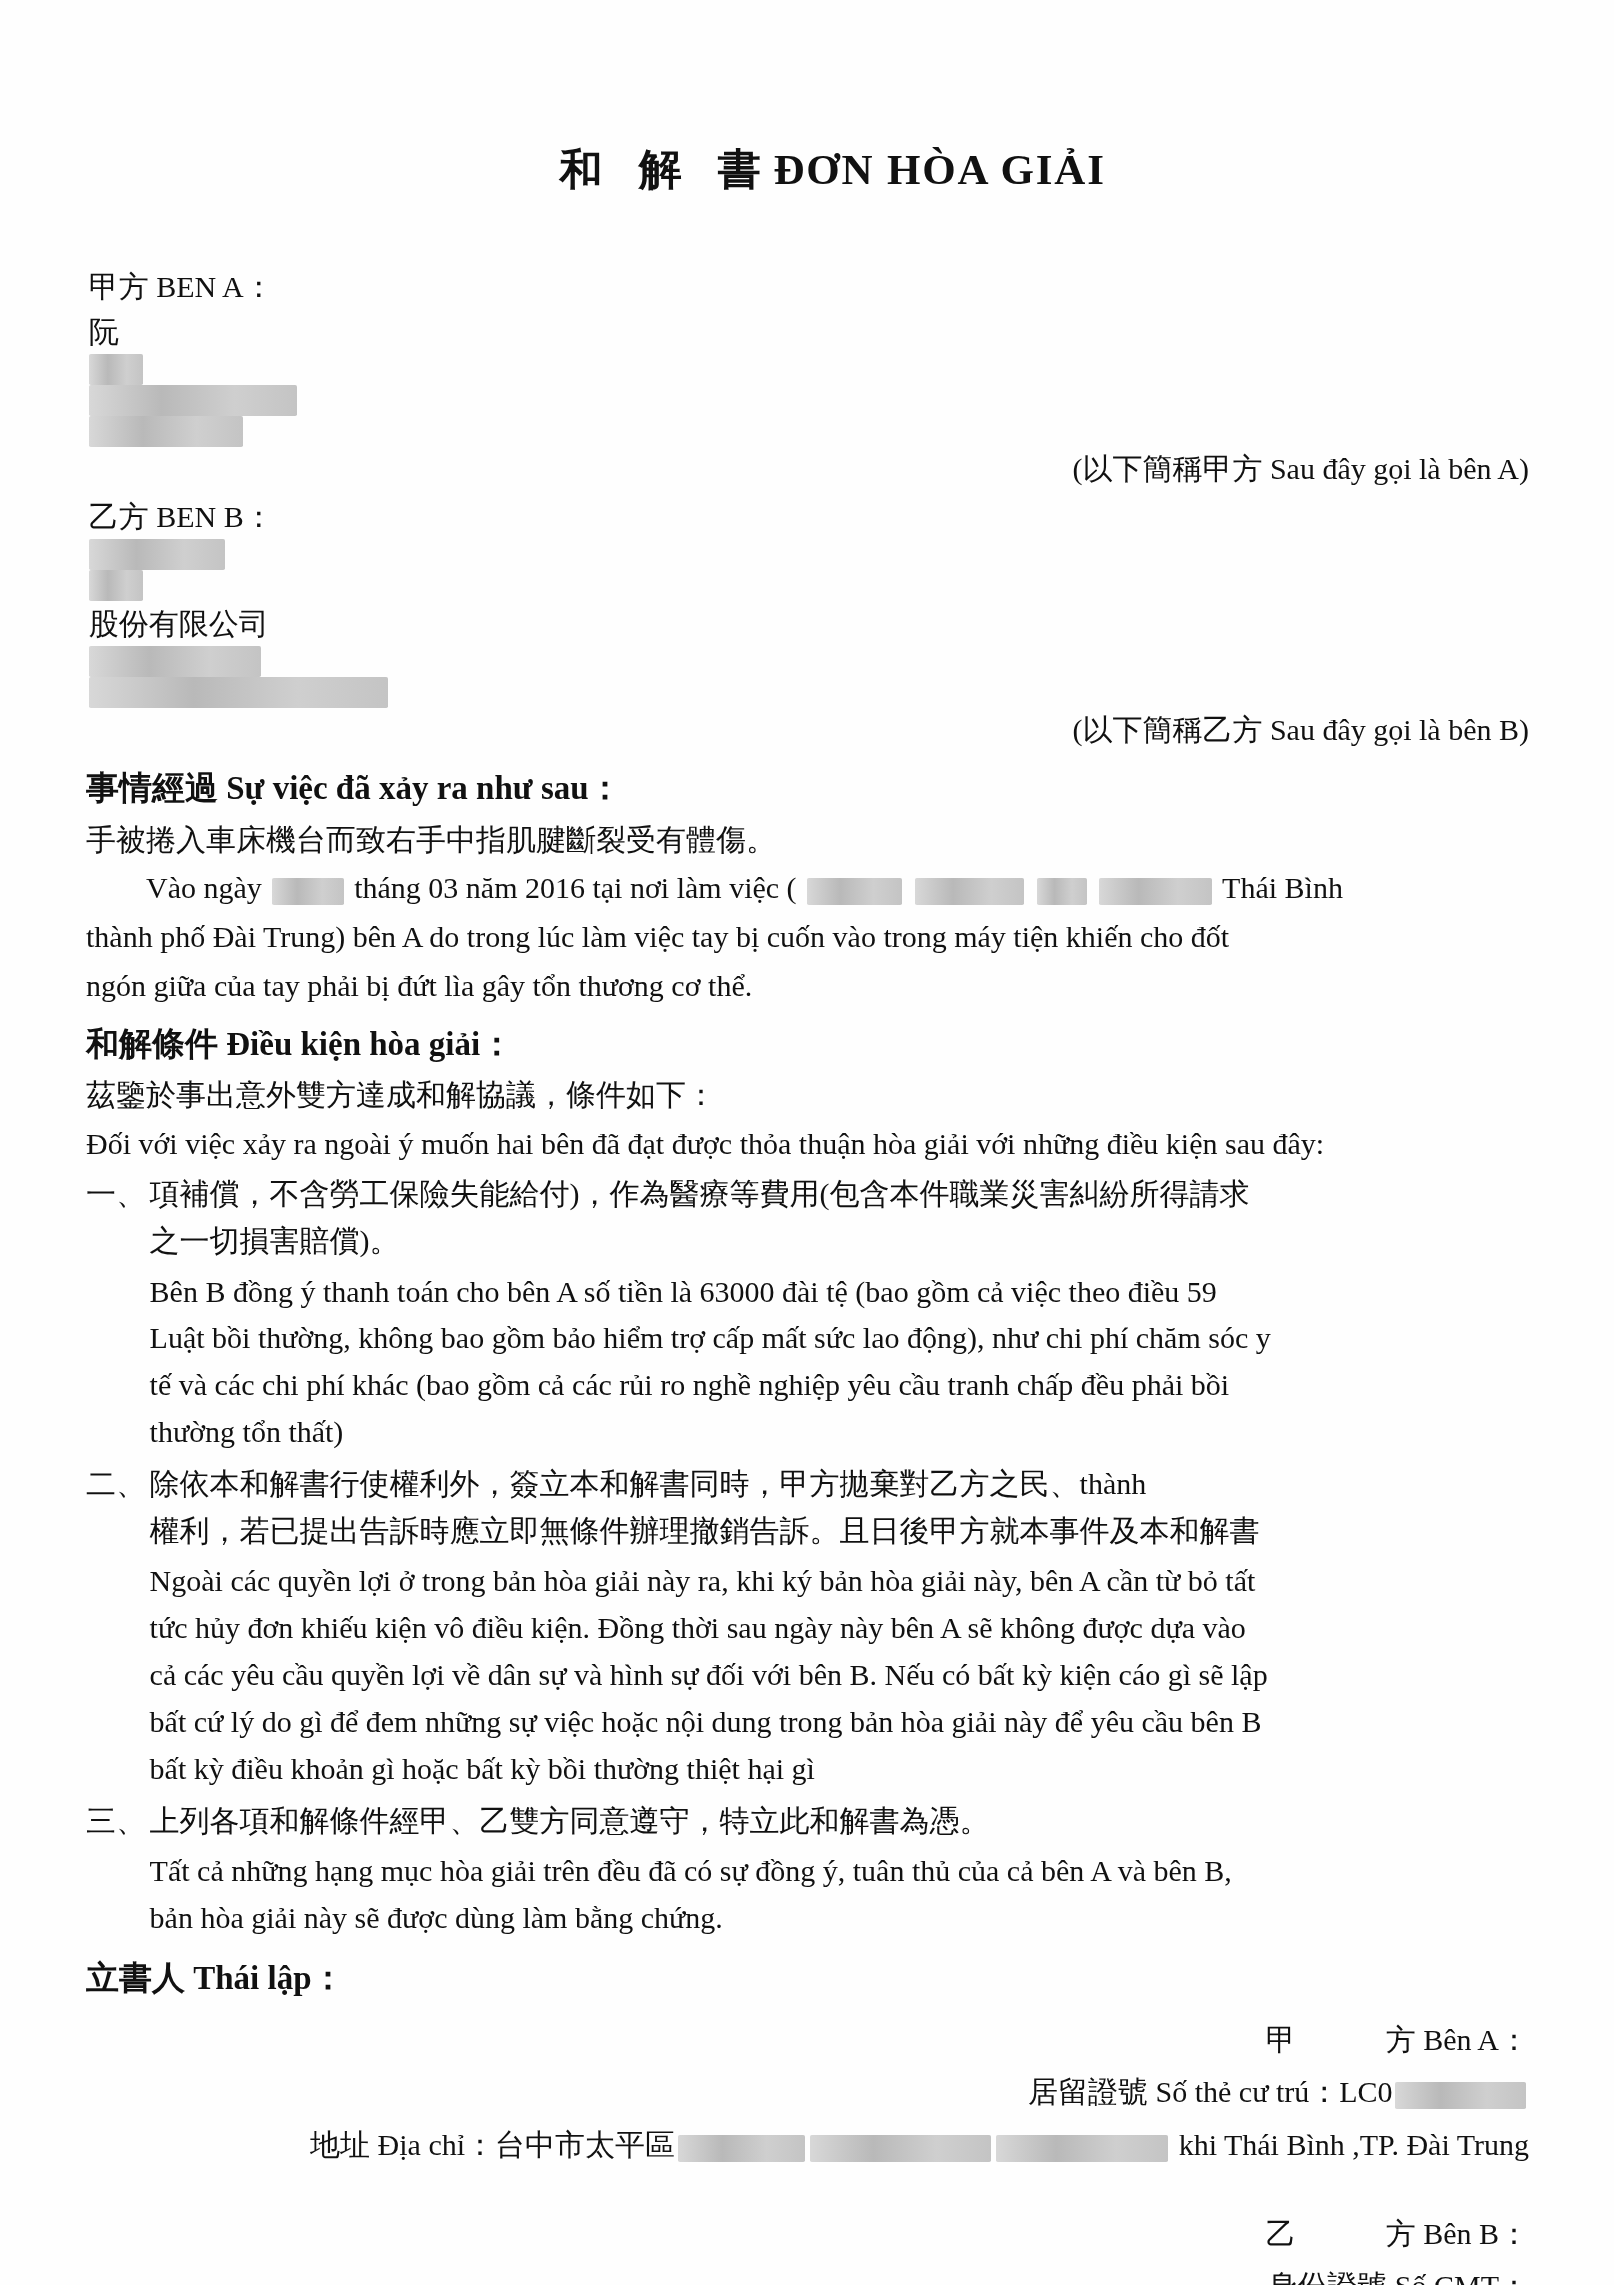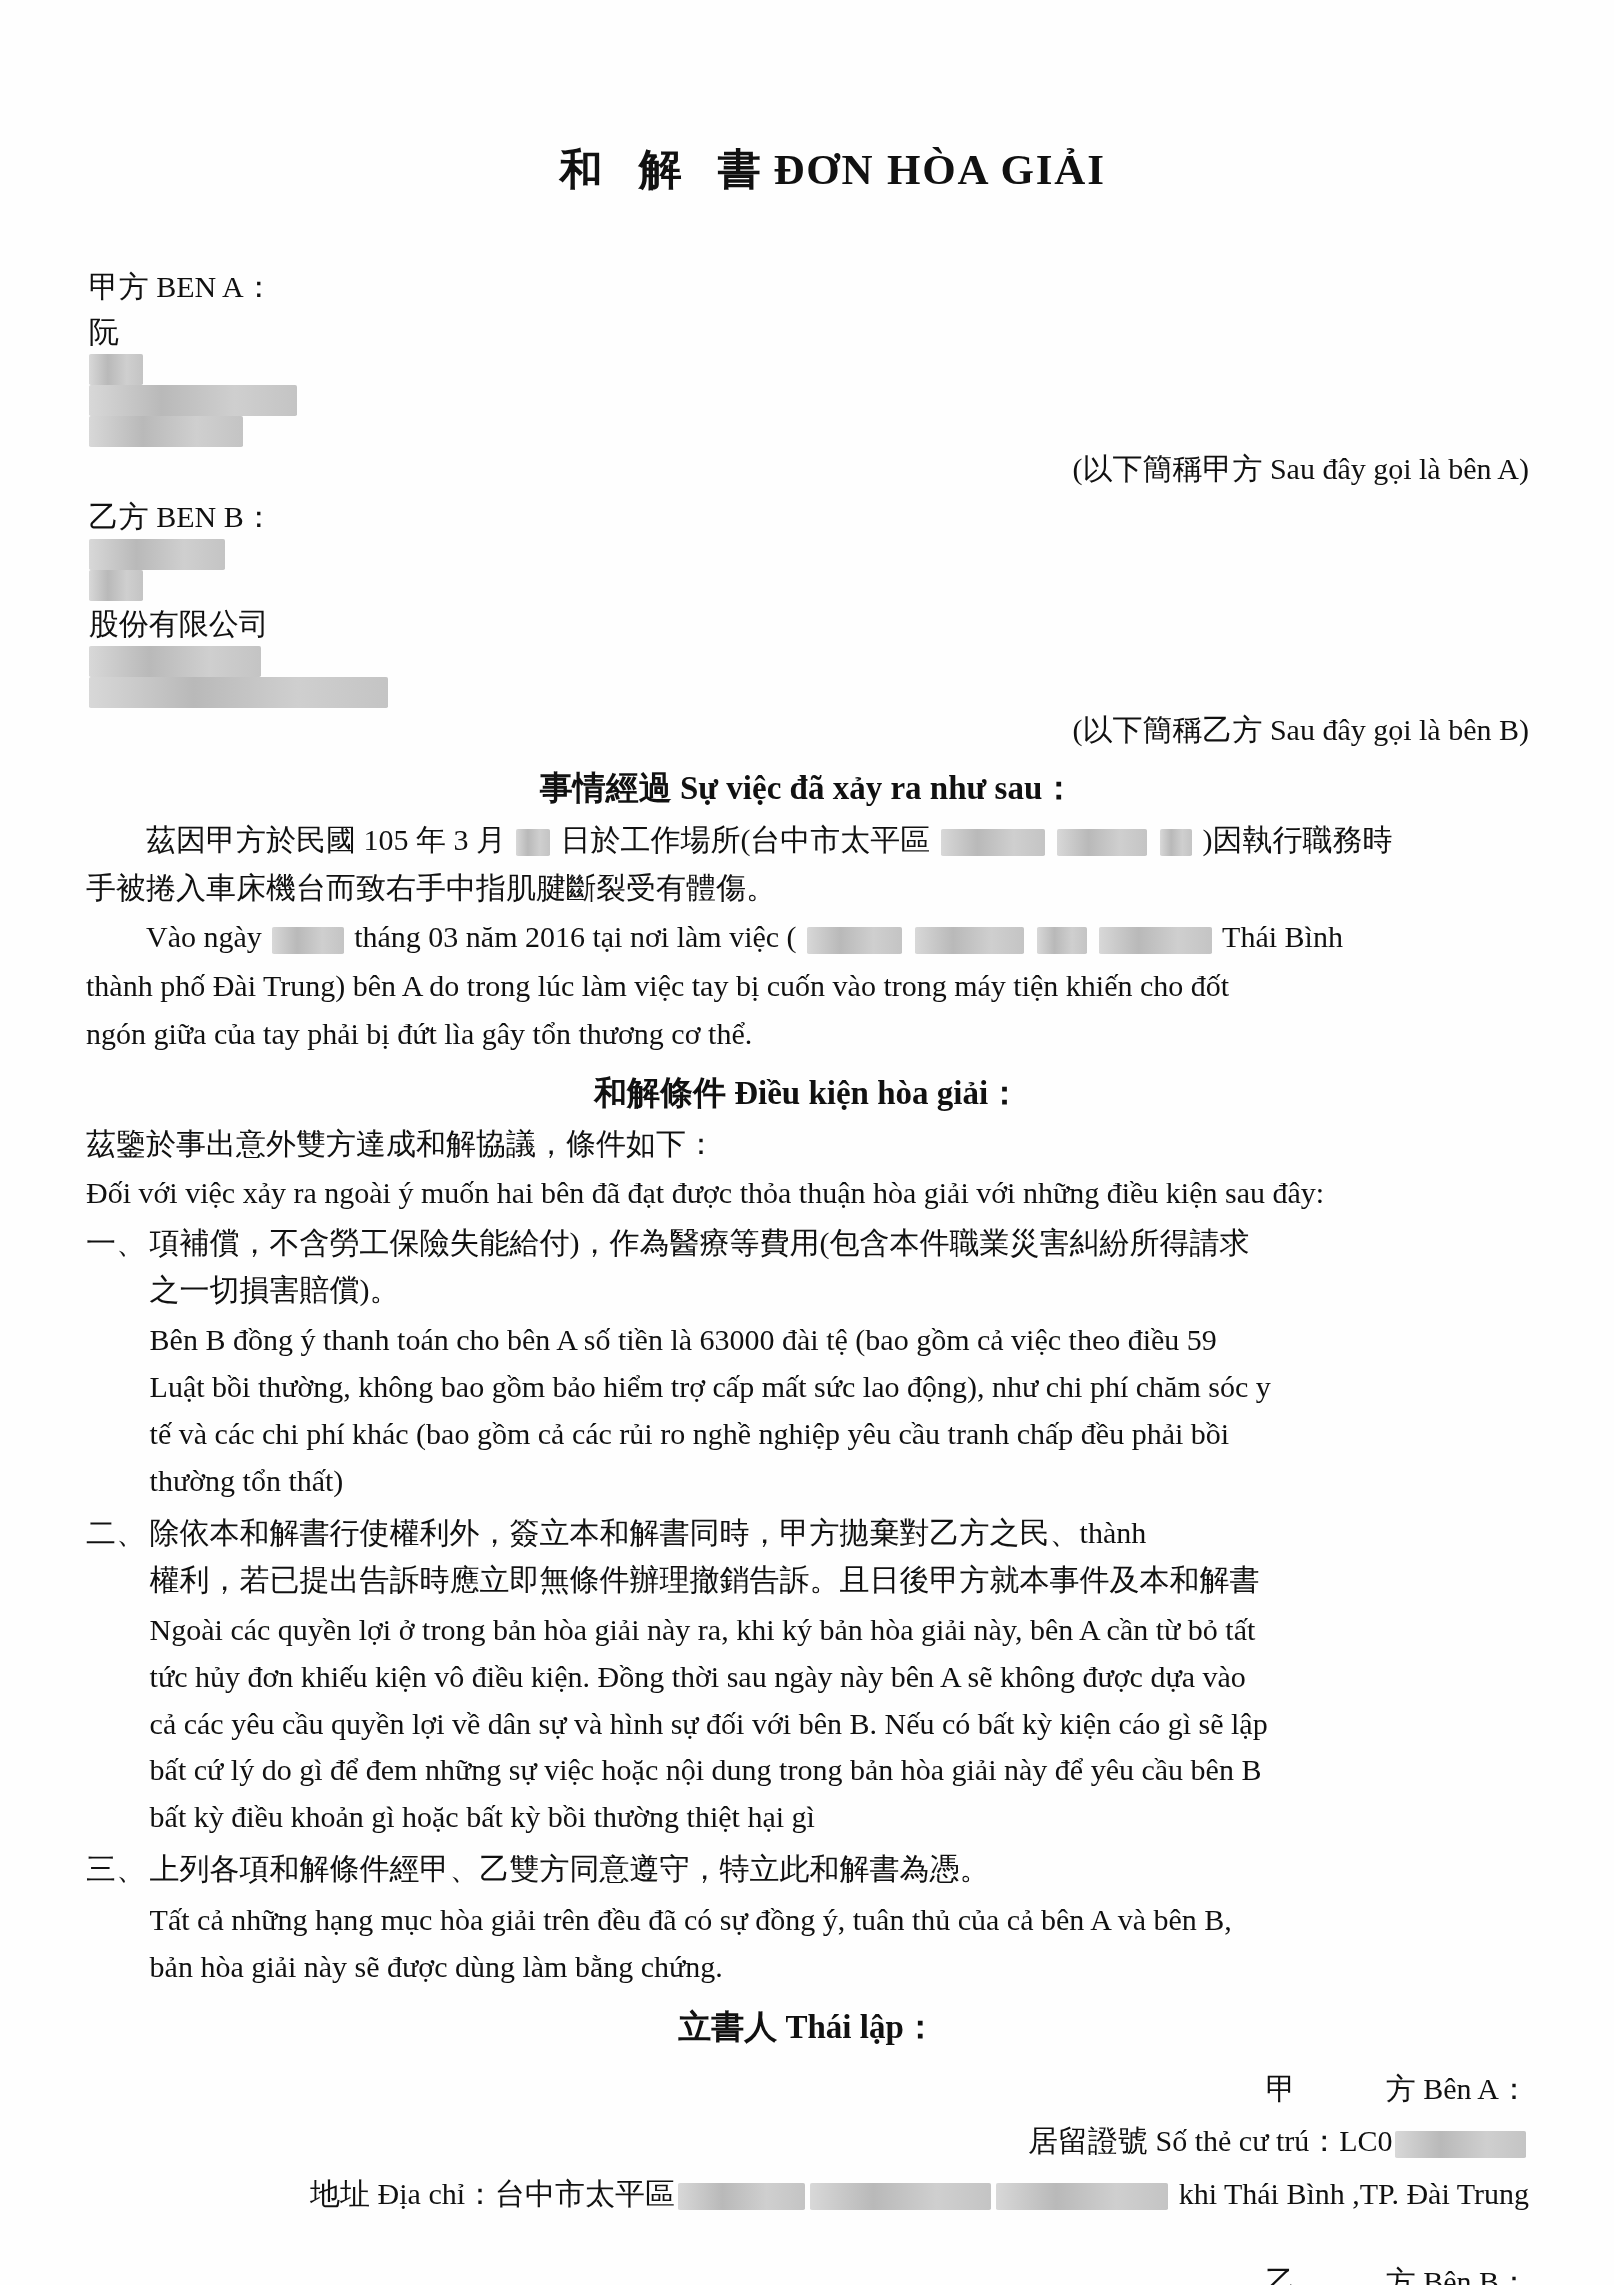--- a/index.html
+++ b/index.html
@@ -43,21 +43,20 @@
   .right-note {
     text-align: right;
     font-size: 30px;
     line-height: 1.45;
     margin: 0 0 3.6px 0;
   }
   .section-head {
     font-size: 33px;
     font-weight: bold;
     margin: 14.5px 0 5.4px 0;
-    text-align: center;
   }
   .para {
     font-size: 30px;
     line-height: 1.5;
     margin: 3.6px 0;
     text-align: justify;
   }
   .para.indent { text-indent: 60px; }
   .item {
     display: flex;
@@ -120,29 +119,20 @@
     <span class="redact tall" style="width:54px"></span>
     <span>股份有限公司</span>
     <span class="redact tall" style="width:172px"></span>
     <span class="redact tall" style="width:299px"></span>
   </div>
 
   <div class="right-note">(以下簡稱乙方 Sau đây gọi là bên B)</div>
 
   <div class="section-head">事情經過 Sự việc đã xảy ra như sau：</div>
 
-  <div class="para indent">
-    <span>茲因甲方於民國 105 年 3 月</span>
-    <span class="redact" style="width:34px"></span>
-    <span>日於工作場所(台中市太平區</span>
-    <span class="redact" style="width:104px"></span>
-    <span class="redact" style="width:90px"></span>
-    <span class="redact" style="width:32px"></span>
-    <span>)因執行職務時</span>
-  </div>
   <div class="para">手被捲入車床機台而致右手中指肌腱斷裂受有體傷。</div>
 
   <div class="para indent">
     <span>Vào ngày</span>
     <span class="redact" style="width:72px"></span>
     <span>tháng 03 năm 2016 tại nơi làm việc (</span>
     <span class="redact" style="width:95px"></span>
     <span class="redact" style="width:109px"></span>
     <span class="redact" style="width:50px"></span>
     <span class="redact" style="width:113px"></span>

